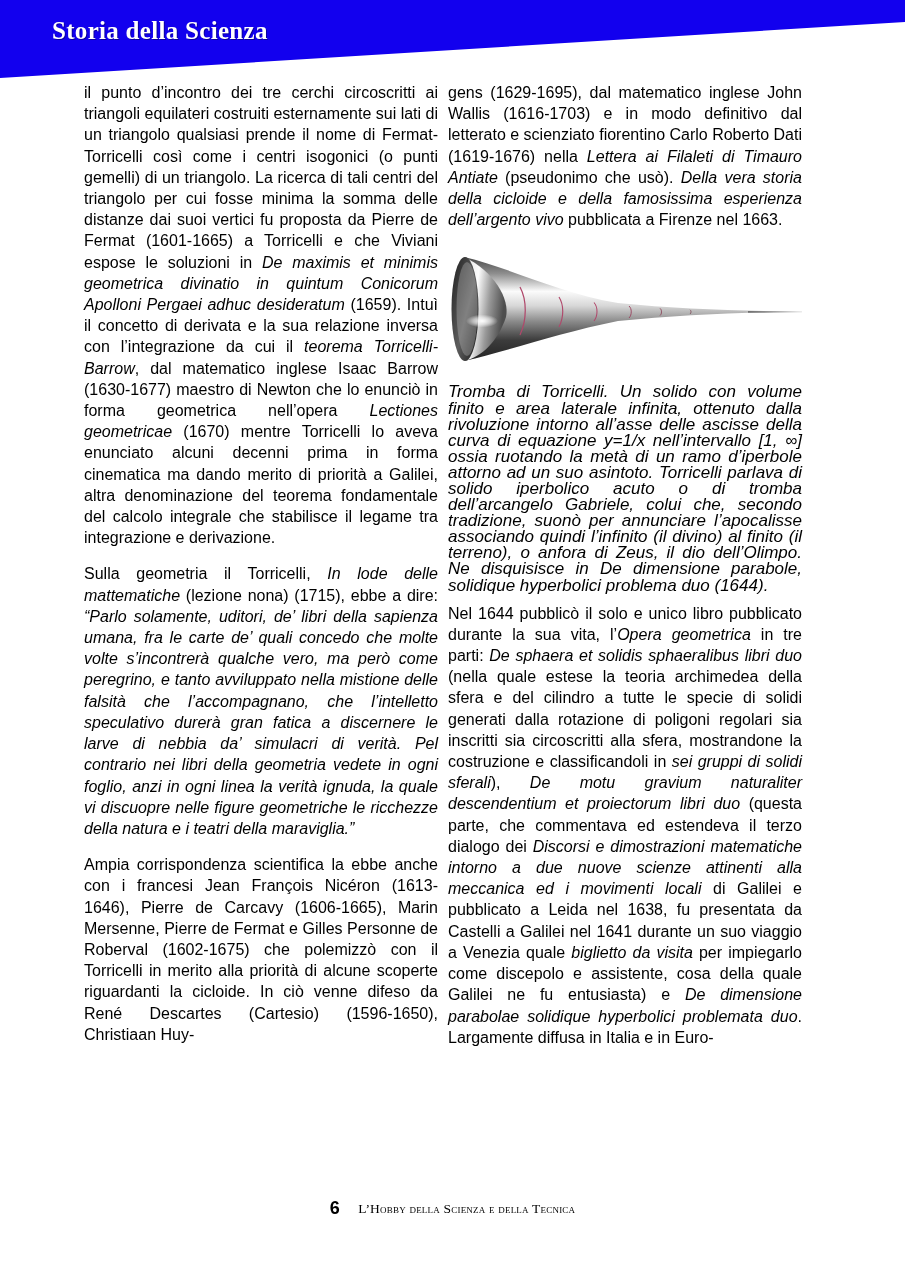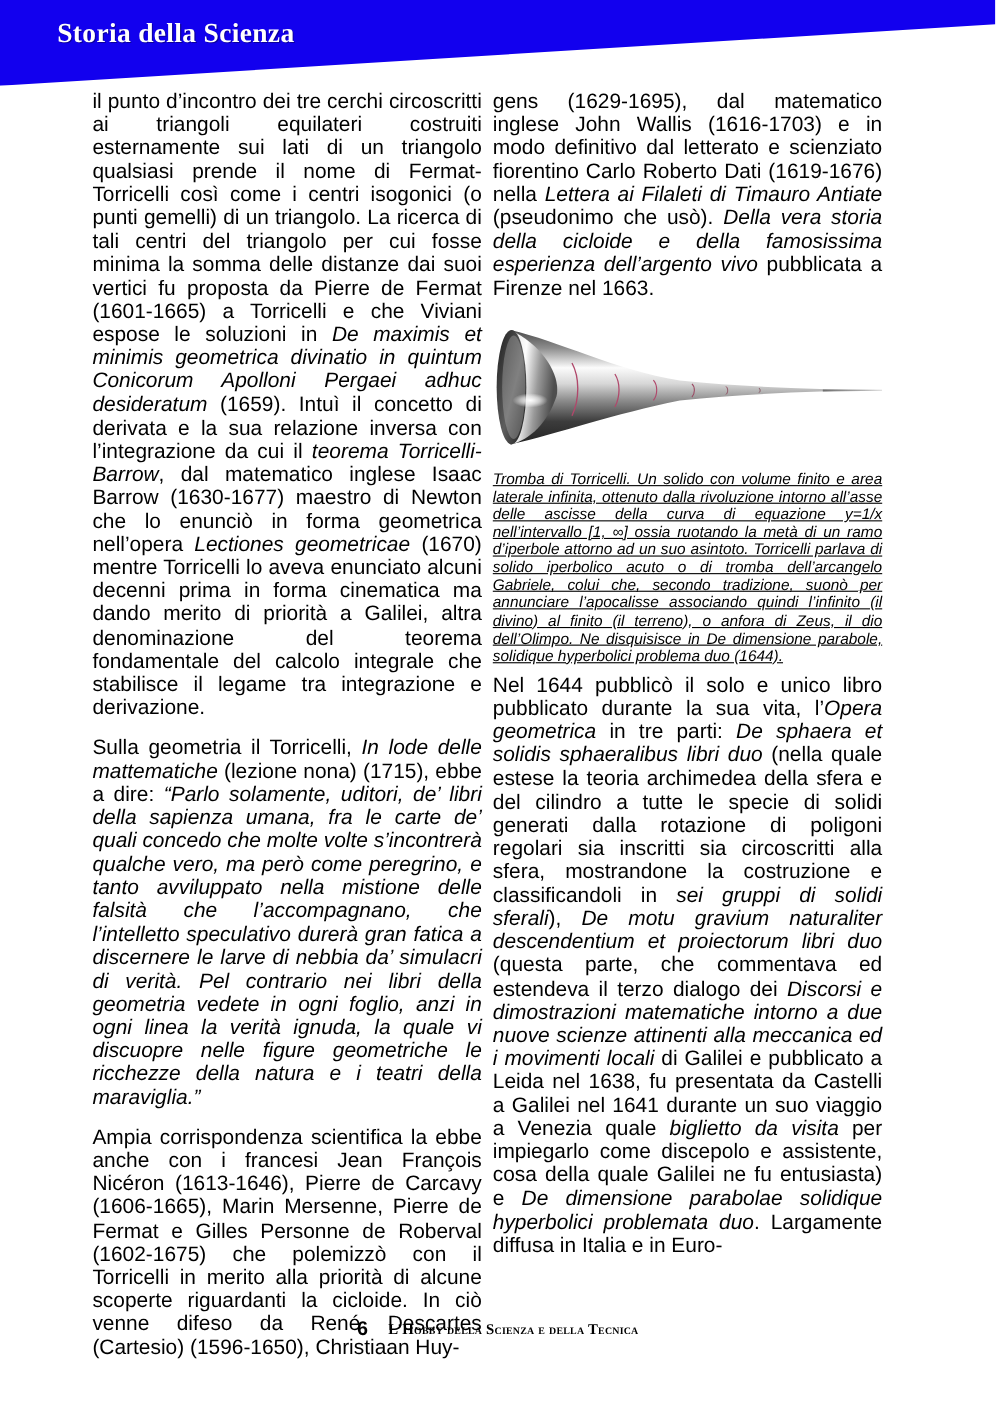--- a/index.html
+++ b/index.html
@@ -57,67 +57,66 @@
   .column {
     position: absolute;
     top: 0;
     width: 354px;
   }
   #col-left  { left: 84px; }
   #col-right { left: 448px; }
 
   p.body-par {
     margin: 0 0 15px 0;
-    font-size: 19px;
+    font-size: 16px;
     line-height: 21.2px;
     text-align: justify;
     text-justify: inter-word;
     hyphens: manual;
   }
   p.body-par:last-child { margin-bottom: 0; }
   .it { font-style: italic; }
 
   
   #figure-block {
     margin: 4px 0 9px 0;
   }
   #trumpet-figure {
     display: block;
     width: 354px;
     height: 132px;
   }
   p.figure-caption {
     margin: 7px 0 0 0;
-    font-size: 14px;
+    font-size: 17px;
     line-height: 16.1px;
     font-style: italic;
     text-align: justify;
     text-justify: inter-word;
-    text-decoration: underline;
   }
 
   
   #footer {
     position: absolute;
     left: 0;
     top: 1198px;
     width: 905px;
     text-align: center;
     white-space: nowrap;
   }
   #footer-page-number {
     font-size: 18px;
     font-weight: bold;
     vertical-align: middle;
   }
   #footer-title {
     display: inline-block;
     margin-left: 14px;
     font-family: "Liberation Serif", serif;
-    font-weight: bold;
+    font-weight: normal;
     font-size: 13.5px;
     font-variant: small-caps;
     letter-spacing: 0.2px;
     vertical-align: middle;
   }
 </style>
 </head>
 <body>
 
 <div id="masthead">

